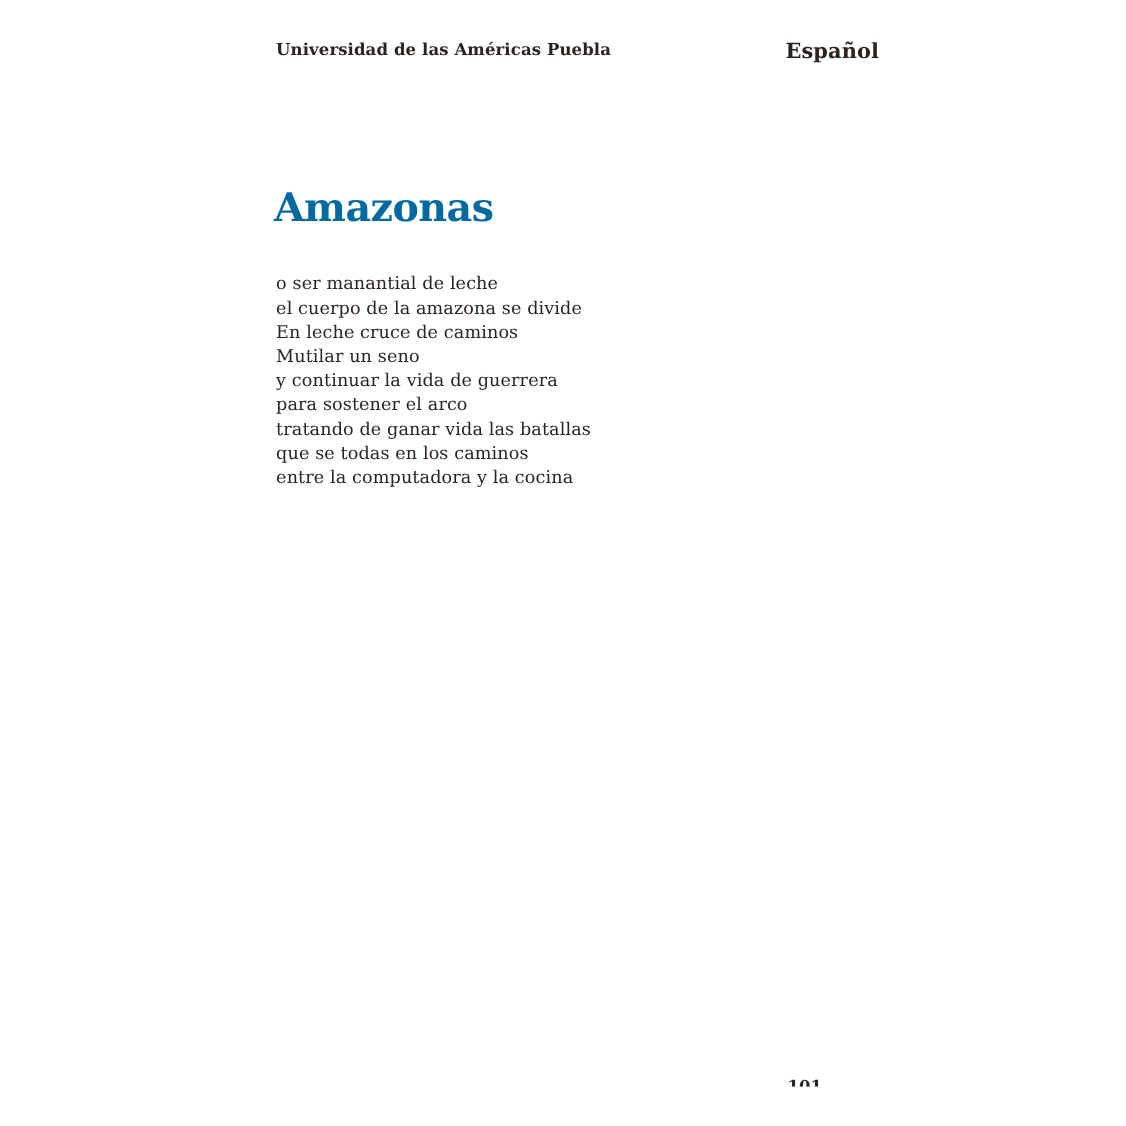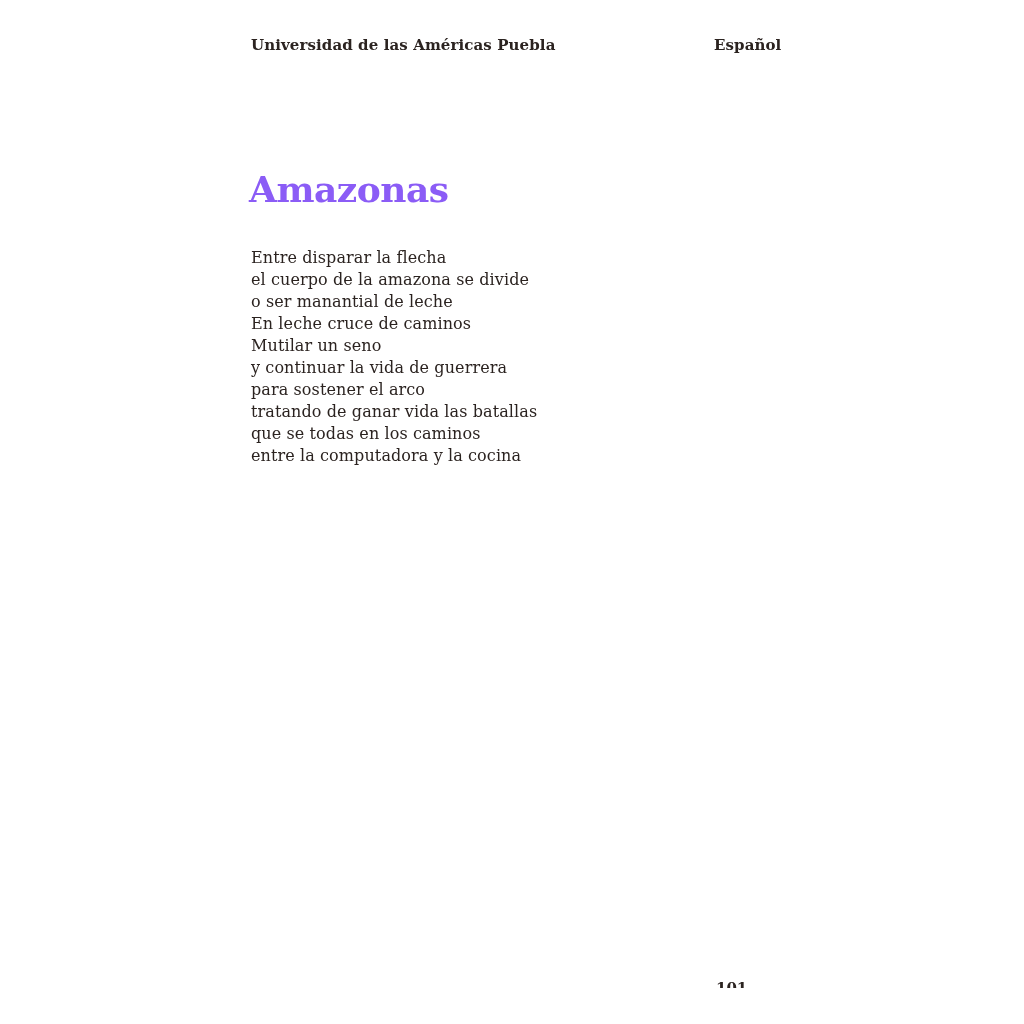--- a/index.html
+++ b/index.html
@@ -22,33 +22,33 @@
     top: 36px;
     font-size: 15px;
     font-weight: 600;
     letter-spacing: 0.1px;
     white-space: nowrap;
   }
   .header-right {
     position: absolute;
     left: 714px;
     top: 36px;
-    font-size: 15px;
+    font-size: 19px;
     font-weight: 600;
     letter-spacing: 0.1px;
     white-space: nowrap;
   }
   .doc-title {
     position: absolute;
     left: 249px;
     top: 144px;
     font-size: 36px;
     font-weight: 700;
     letter-spacing: -0.5px;
-    color: #8b5cf6;
+    color: #0369a1;
     white-space: nowrap;
   }
   .poem {
     position: absolute;
     left: 251px;
     top: 247px;
     font-size: 16px;
     line-height: 22px;
     letter-spacing: 0.1px;
   }
@@ -69,23 +69,22 @@
 
 <div class="page">
 
   <div class="header-left">Universidad de las Américas Puebla</div>
 
   <div class="header-right">Español</div>
 
   <h1 class="doc-title">Amazonas</h1>
 
   <div class="poem">
-    <div class="poem-line">Entre disparar la flecha</div>
+    <div class="poem-line">o ser manantial de leche</div>
     <div class="poem-line">el cuerpo de la amazona se divide</div>
-    <div class="poem-line">o ser manantial de leche</div>
     <div class="poem-line">En leche cruce de caminos</div>
     <div class="poem-line">Mutilar un seno</div>
     <div class="poem-line">y continuar la vida de guerrera</div>
     <div class="poem-line">para sostener el arco</div>
     <div class="poem-line">tratando de ganar vida las batallas</div>
     <div class="poem-line">que se todas en los caminos</div>
     <div class="poem-line">entre la computadora y la cocina</div>
   </div>
 
   <div class="page-number">101</div>

